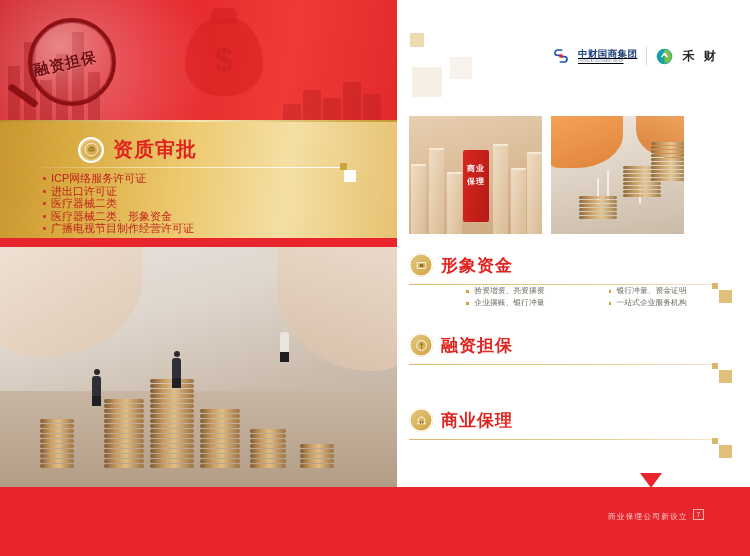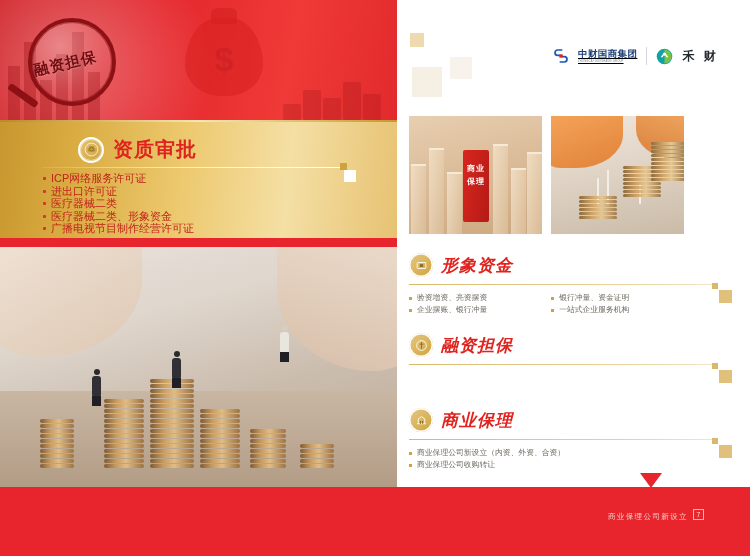--- a/index.html
+++ b/index.html
@@ -201,29 +201,29 @@
 
   
   .sect { position:absolute; left:409px; width:335px; }
   .sect-head { display:flex; align-items:center; gap:8px; }
   .sect-icon {
     width:24px; height:24px; border-radius:50%;
     background:linear-gradient(135deg,#e6c886,#cfa33c);
     display:flex; align-items:center; justify-content:center;
     box-shadow:0 0 0 1.5px #ffffff inset;
   }
-  .sect-title { font-size:17px; font-weight:bold; color:#e0231f; letter-spacing:1px;font-style:italic; }
+  .sect-title { font-size:17px; font-weight:bold; color:#e0231f; letter-spacing:1px; }
   .sect-rule {
     margin-top:7px; height:1px; width:305px;
     background:linear-gradient(90deg,#d9b86a,#e8d29a 70%,#f2e6c9);
   }
   .sq-small { position:absolute; right:26px; width:6px; height:6px; background:#d9b86a; }
   .sq-big { position:absolute; right:12px; width:13px; height:13px; background:#e0c07a; }
 
-  .sect-lists { margin-top:7px; display:flex; }
+  .sect-lists { display:flex;justify-content:center; }
   .sect-lists ul { list-style:none; }
   .sect-lists li {
     font-size:7.8px; color:#6f6a60; line-height:12.4px;
     position:relative; padding-left:8px; white-space:nowrap;
   }
   .sect-lists li:before {
     content:""; position:absolute; left:0; top:5px;
     width:2.5px; height:2.5px; background:#cfa33c;
   }
 
@@ -538,26 +538,20 @@
         <svg width="13" height="13" viewBox="0 0 24 24">
           <path d="M4 18h16M6 18V9l6-4 6 4v9" fill="none" stroke="#ffffff" stroke-width="1.6"></path>
           <path d="M9 18v-5h2v5M13 18v-5h2v5" fill="#8a6a20"></path>
         </svg>
       </span>
       <span class="sect-title">商业保理</span>
     </div>
     <div class="sect-rule"></div>
     <div class="sq-small" style="top:30px;"></div>
     <div class="sq-big" style="top:37px;"></div>
-    <div class="sect-lists">
-      <ul>
-        <li>商业保理公司新设立（内资、外资、合资）</li>
-        <li>商业保理公司收购转让</li>
-      </ul>
-    </div>
   </div>
 
   <div class="footer-arrow"></div>
   <div class="footer-bar"></div>
   <div class="footer-txt">商业保理公司新设立</div>
   <div class="footer-page">7</div>
 
 </div>
 
 </body></html>

